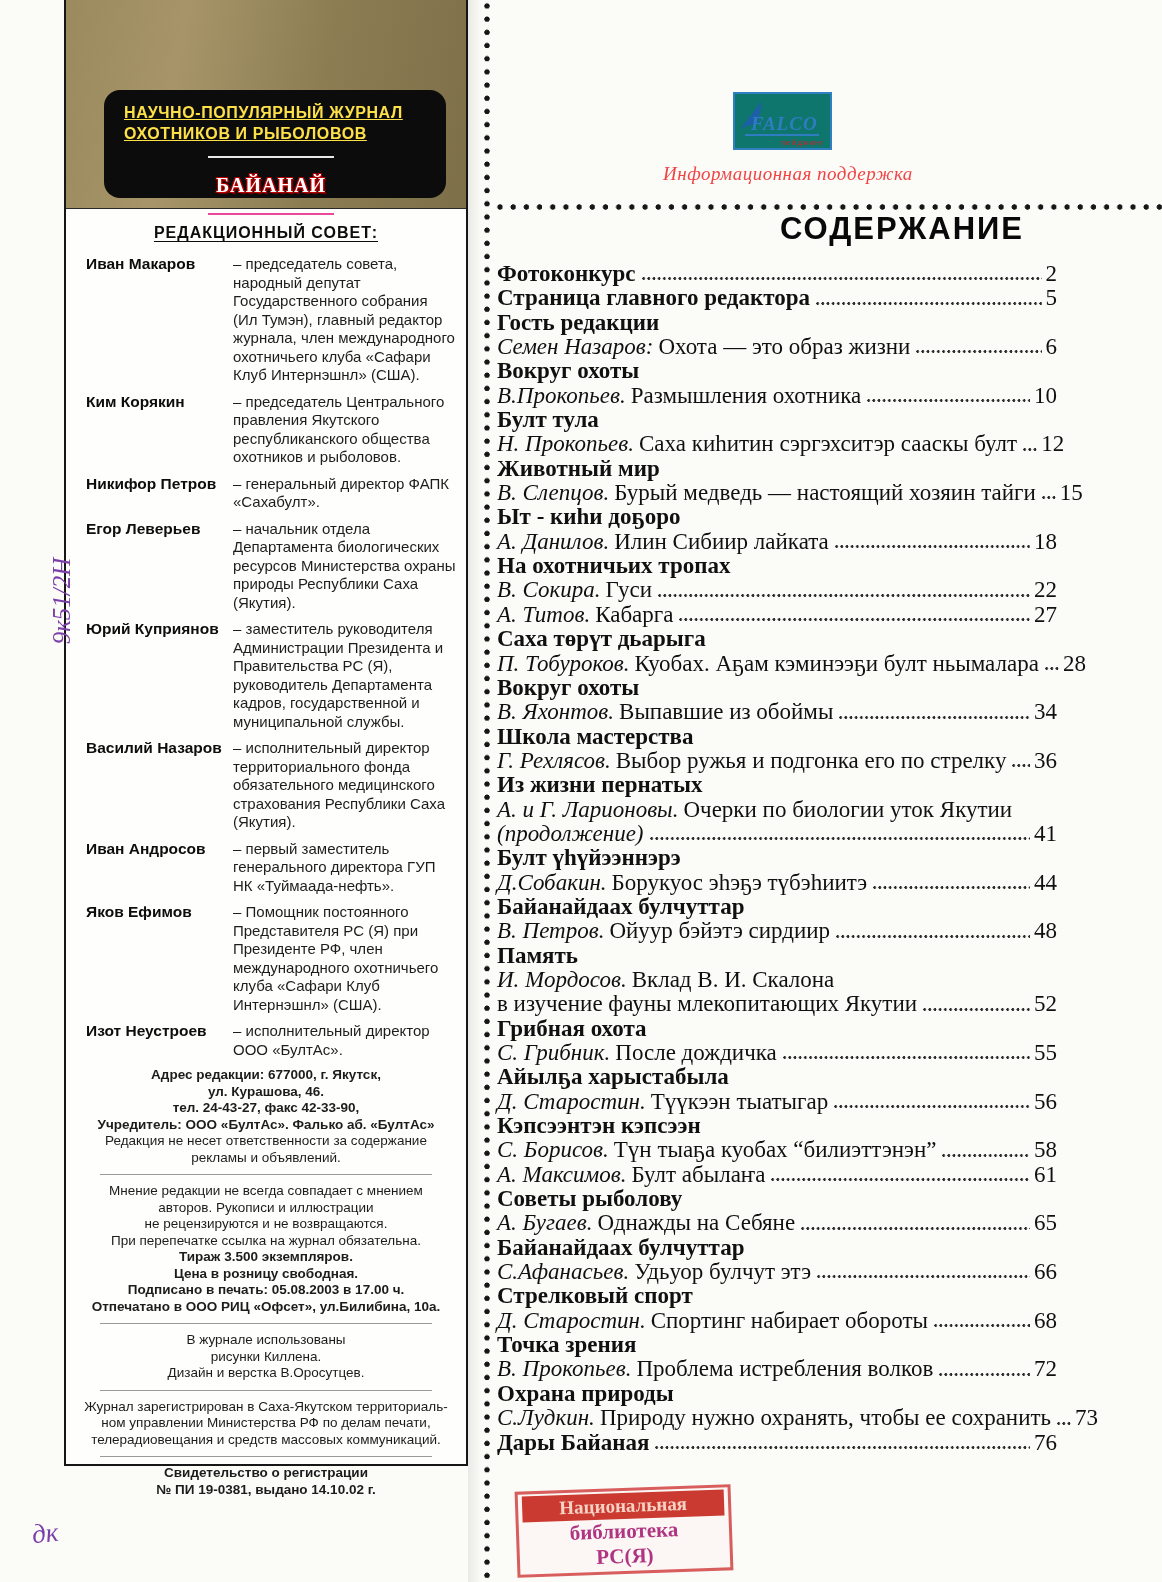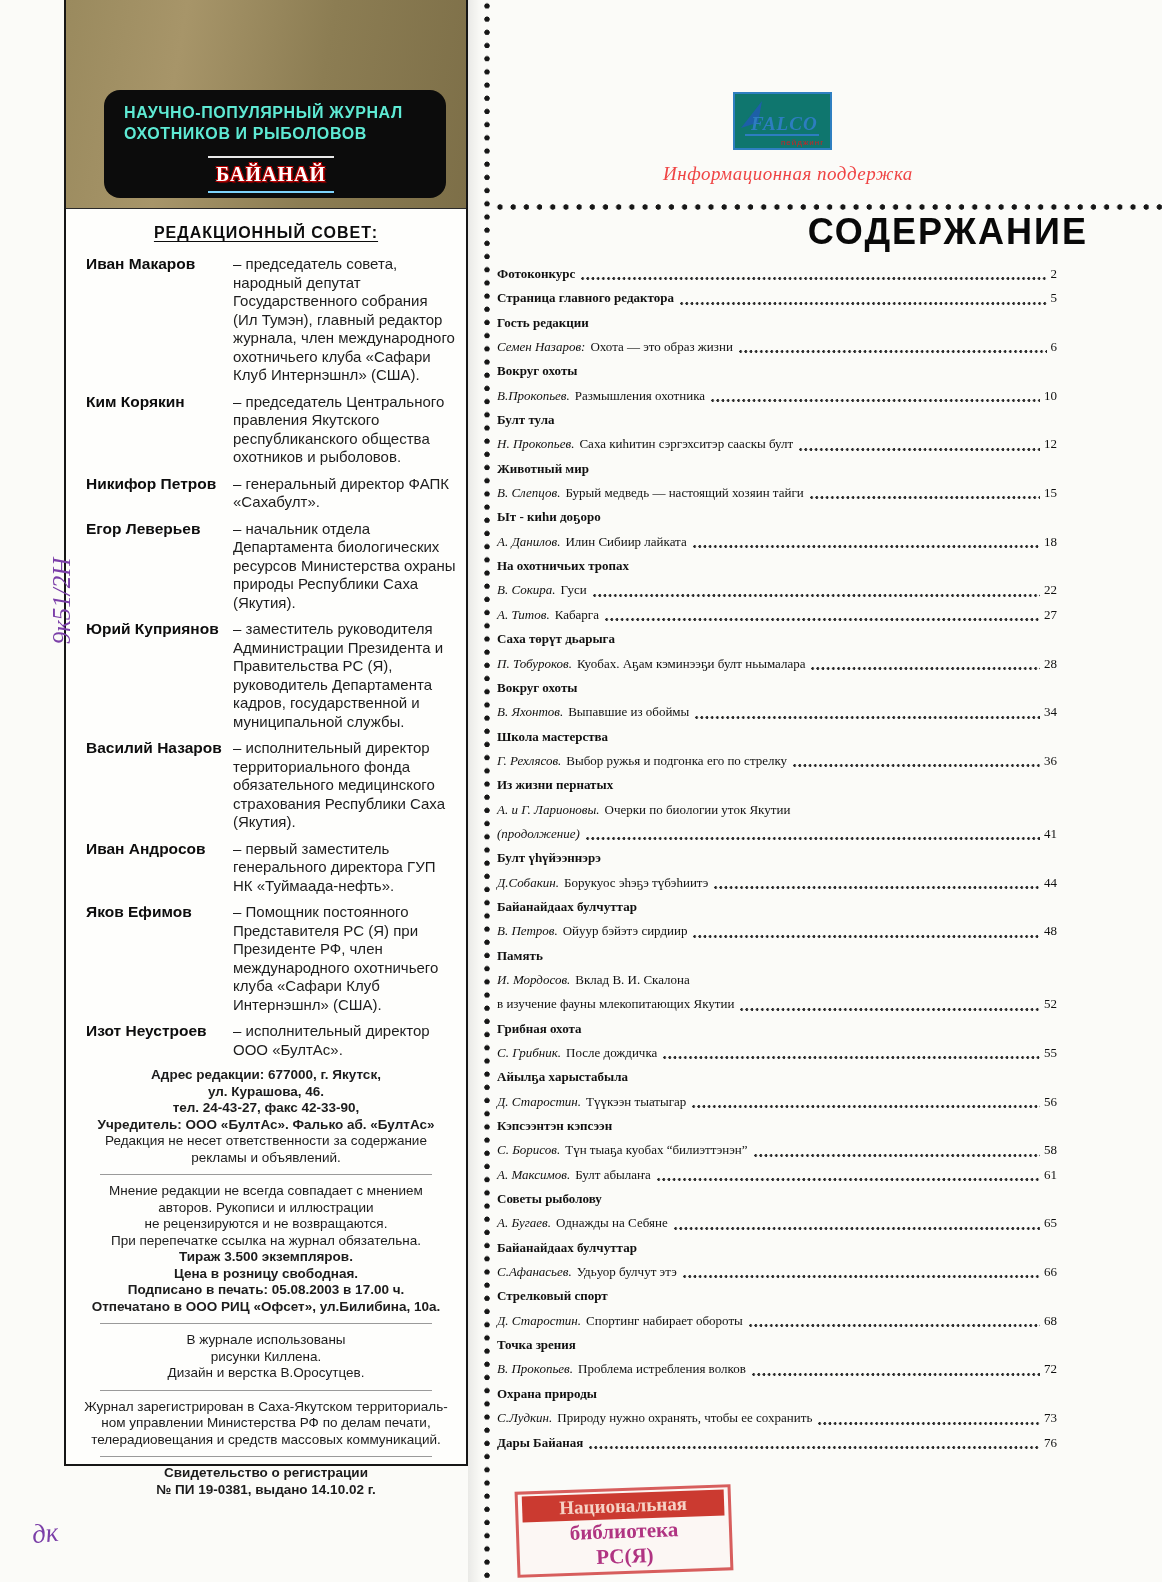--- a/index.html
+++ b/index.html
@@ -18,24 +18,24 @@
   .masthead{
     position:relative;height:208px;
     background:linear-gradient(100deg,#9a8a5e 0%,#a79569 28%,#8c7d53 62%,#7d6f48 100%);
     border-bottom:1px solid #2a2a2a;
   }
   .mast-box{
     position:absolute;left:38px;top:90px;width:342px;height:108px;
     box-sizing:border-box;background:#0c0c0c;border-radius:16px;
     padding:12px 0 0 20px;
   }
-  .mast-line{color:#5eead4;font-weight:bold;font-size:16px;line-height:21px;letter-spacing:.6px;white-space:nowrap;}
+  .mast-line{color:#fde047;font-weight:bold;font-size:16px;line-height:21px;letter-spacing:.6px;white-space:nowrap;text-decoration:underline;}
   .logo-strip{
     position:absolute;left:104px;top:66px;width:126px;text-align:center;
-    border-top:2px solid #e9e9e9;border-bottom:2px solid #7dd3fc;padding:5px 0;
+    border-top:2px solid #e9e9e9;border-bottom:2px solid #ec4899;padding:16px 0;
   }
   .logo-text{
     font-family:"Liberation Serif","DejaVu Serif",serif;font-weight:bold;
     font-size:20px;letter-spacing:1px;color:#fff;
     text-shadow:1px 1px 0 #b80000,-1px 1px 0 #b80000,1px -1px 0 #b80000,-1px -1px 0 #b80000,2px 2px 1px #700;
   }
   .ed-heading{
     text-align:center;font-weight:bold;font-size:16px;letter-spacing:1px;
     margin:15px 0 13px;text-decoration:underline;text-underline-offset:3px;color:#0d0d0d;
   }
@@ -63,28 +63,28 @@
   .falco{
     position:absolute;left:733px;top:92px;width:99px;height:58px;
     box-sizing:border-box;border:2px solid #2f7fc1;background:#0f766e;
   }
   .support-caption{
     position:absolute;left:598px;top:163px;width:380px;text-align:center;
     font-family:"Liberation Serif","DejaVu Serif",serif;font-style:italic;
     font-size:19px;letter-spacing:.5px;color:#ef4444;
   }
   .contents-title{
-    position:absolute;left:628px;top:211px;width:460px;text-align:right;
-    font-weight:bold;font-size:36px;letter-spacing:2px;color:#090909;
+    position:absolute;left:564px;top:211px;width:460px;text-align:right;
+    font-weight:bold;font-size:31px;letter-spacing:2px;color:#090909;
   }
   
   .toc{
     position:absolute;left:497px;top:262px;width:560px;
     font-family:"Liberation Serif","DejaVu Serif",serif;
-    font-size:13px;color:#101010;
+    font-size:23px;color:#101010;
   }
   .toc-row{display:flex;align-items:flex-end;height:24.35px;line-height:24.35px;white-space:nowrap;}
   .toc-section{font-weight:bold;}
   .toc-author{font-style:italic;margin-right:5px;}
   .toc-title.bold{font-weight:bold;}
   .toc-title.italic{font-style:italic;}
   .leader{
     flex:1 1 auto;min-width:14px;height:3px;align-self:flex-end;
     margin:0 4px 6px 6px;
     background-image:radial-gradient(circle at 1.6px 1.5px,#2b2b2b 1.15px,transparent 1.6px);

